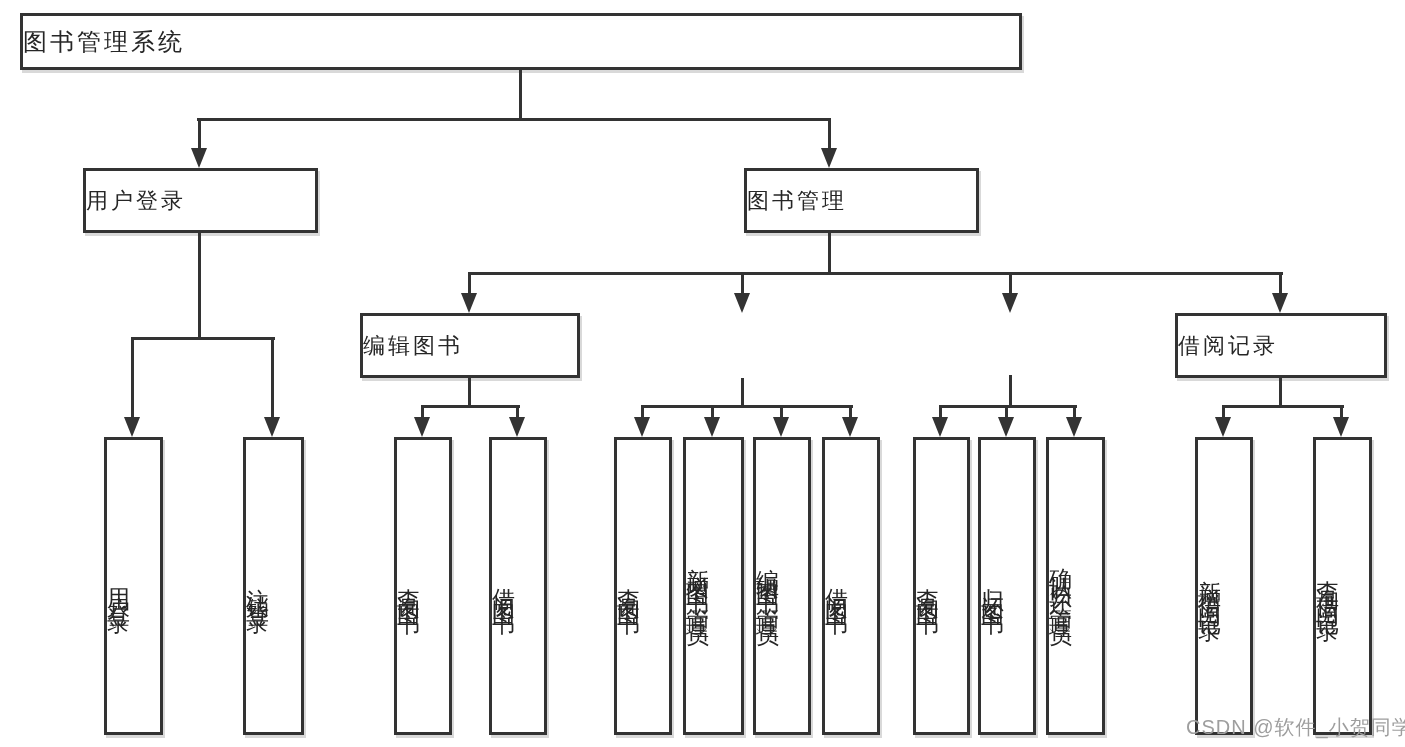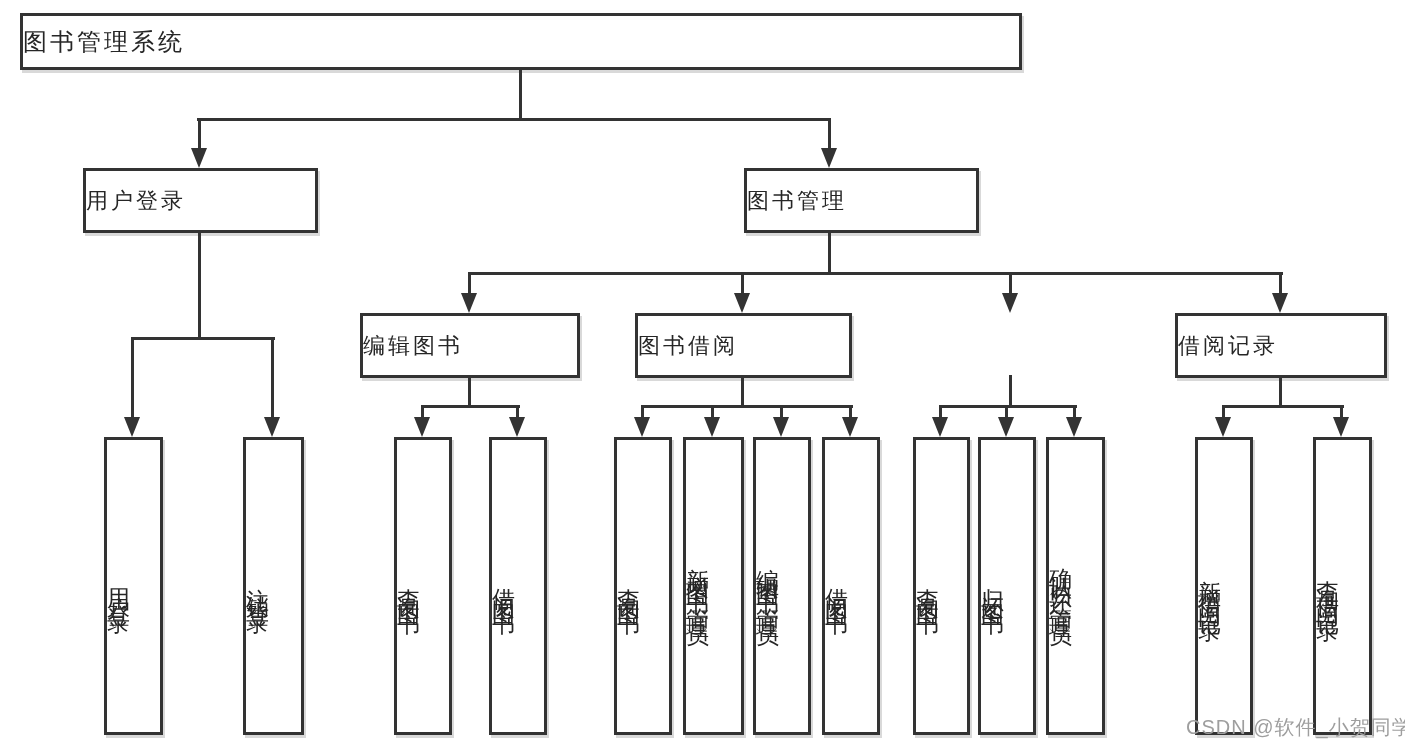--- a/index.html
+++ b/index.html
@@ -40,23 +40,20 @@
 
   <div class="box" style="left:83px;top:168px;width:235px;height:65px;">
     <span class="h-label">用户登录</span>
   </div>
   <div class="box" style="left:712px;top:168px;width:235px;height:65px;margin-left:32px;">
     <span class="h-label">图书管理</span>
   </div>
 
   <div class="box" style="left:360px;top:313px;width:220px;height:65px;">
     <span class="h-label">编辑图书</span>
-  </div>
-  <div class="box" style="left:635px;top:313px;width:217px;height:65px;">
-    <span class="h-label">图书借阅</span>
   </div>
   <div class="box" style="left:1175px;top:313px;width:212px;height:65px;">
     <span class="h-label">借阅记录</span>
   </div>
 
   <div class="box" style="left:104px;top:437px;width:59px;height:298px;">
     <span class="vtext">用户登录</span>
   </div>
   <div class="box" style="left:243px;top:437px;width:61px;height:298px;">
     <span class="vtext">注销登录</span>

